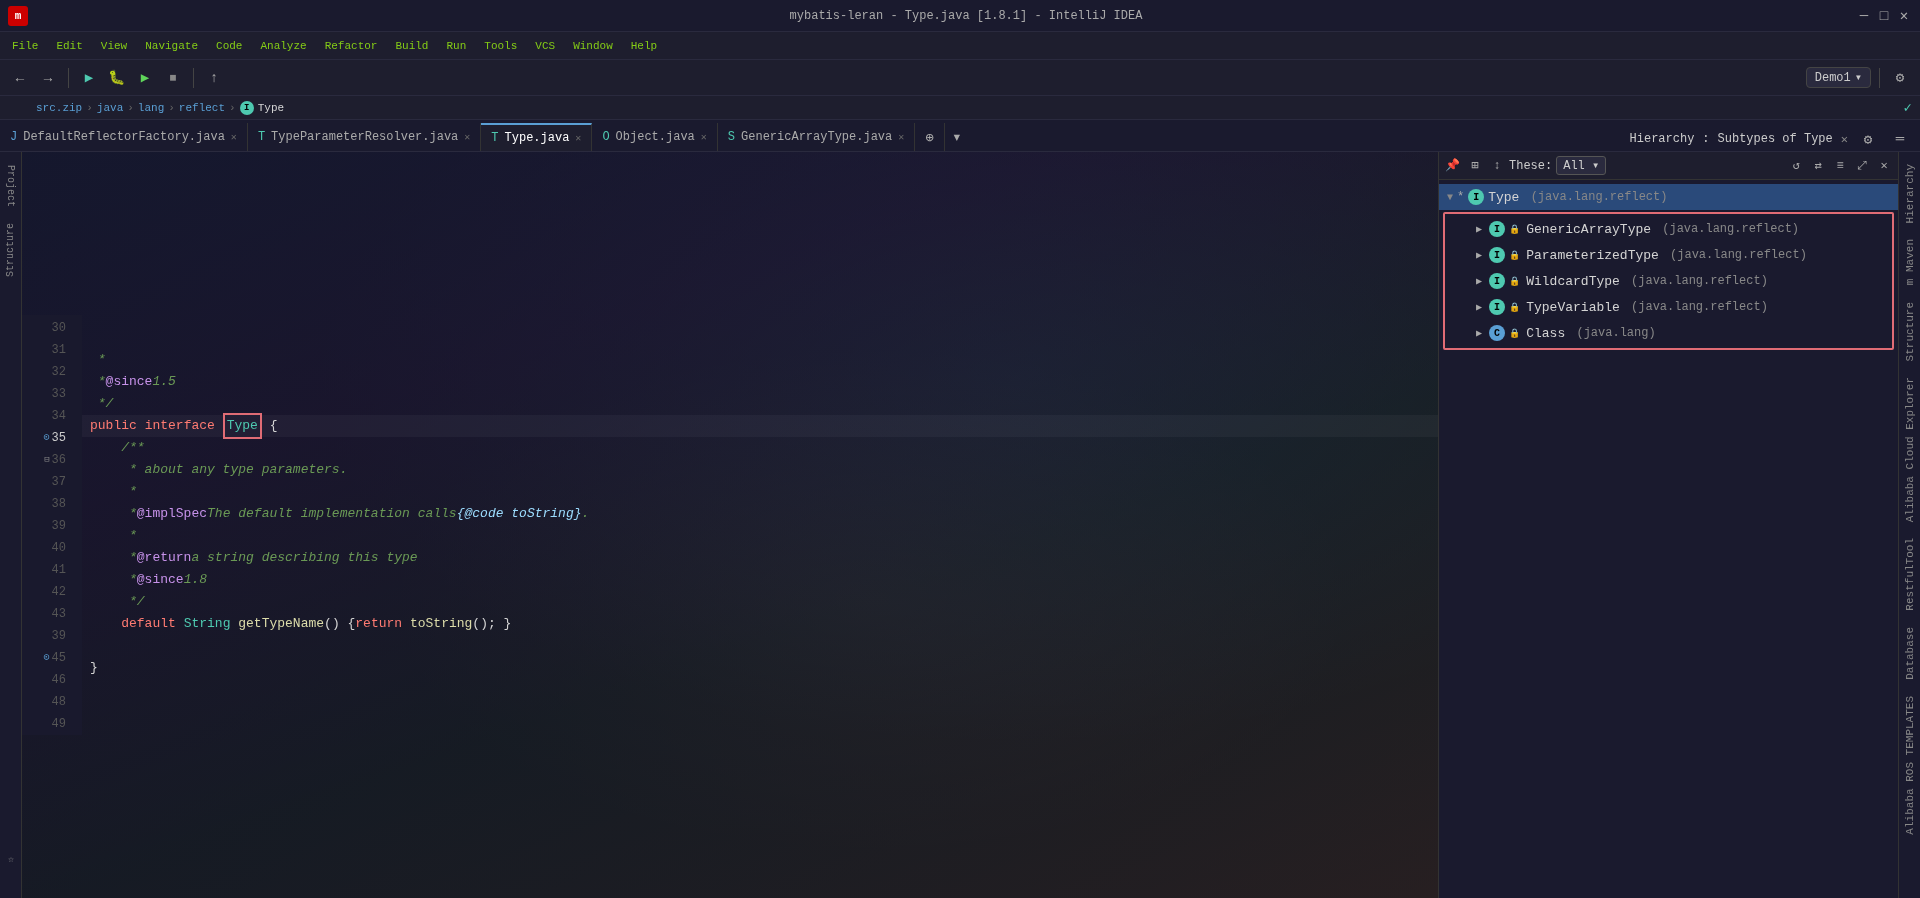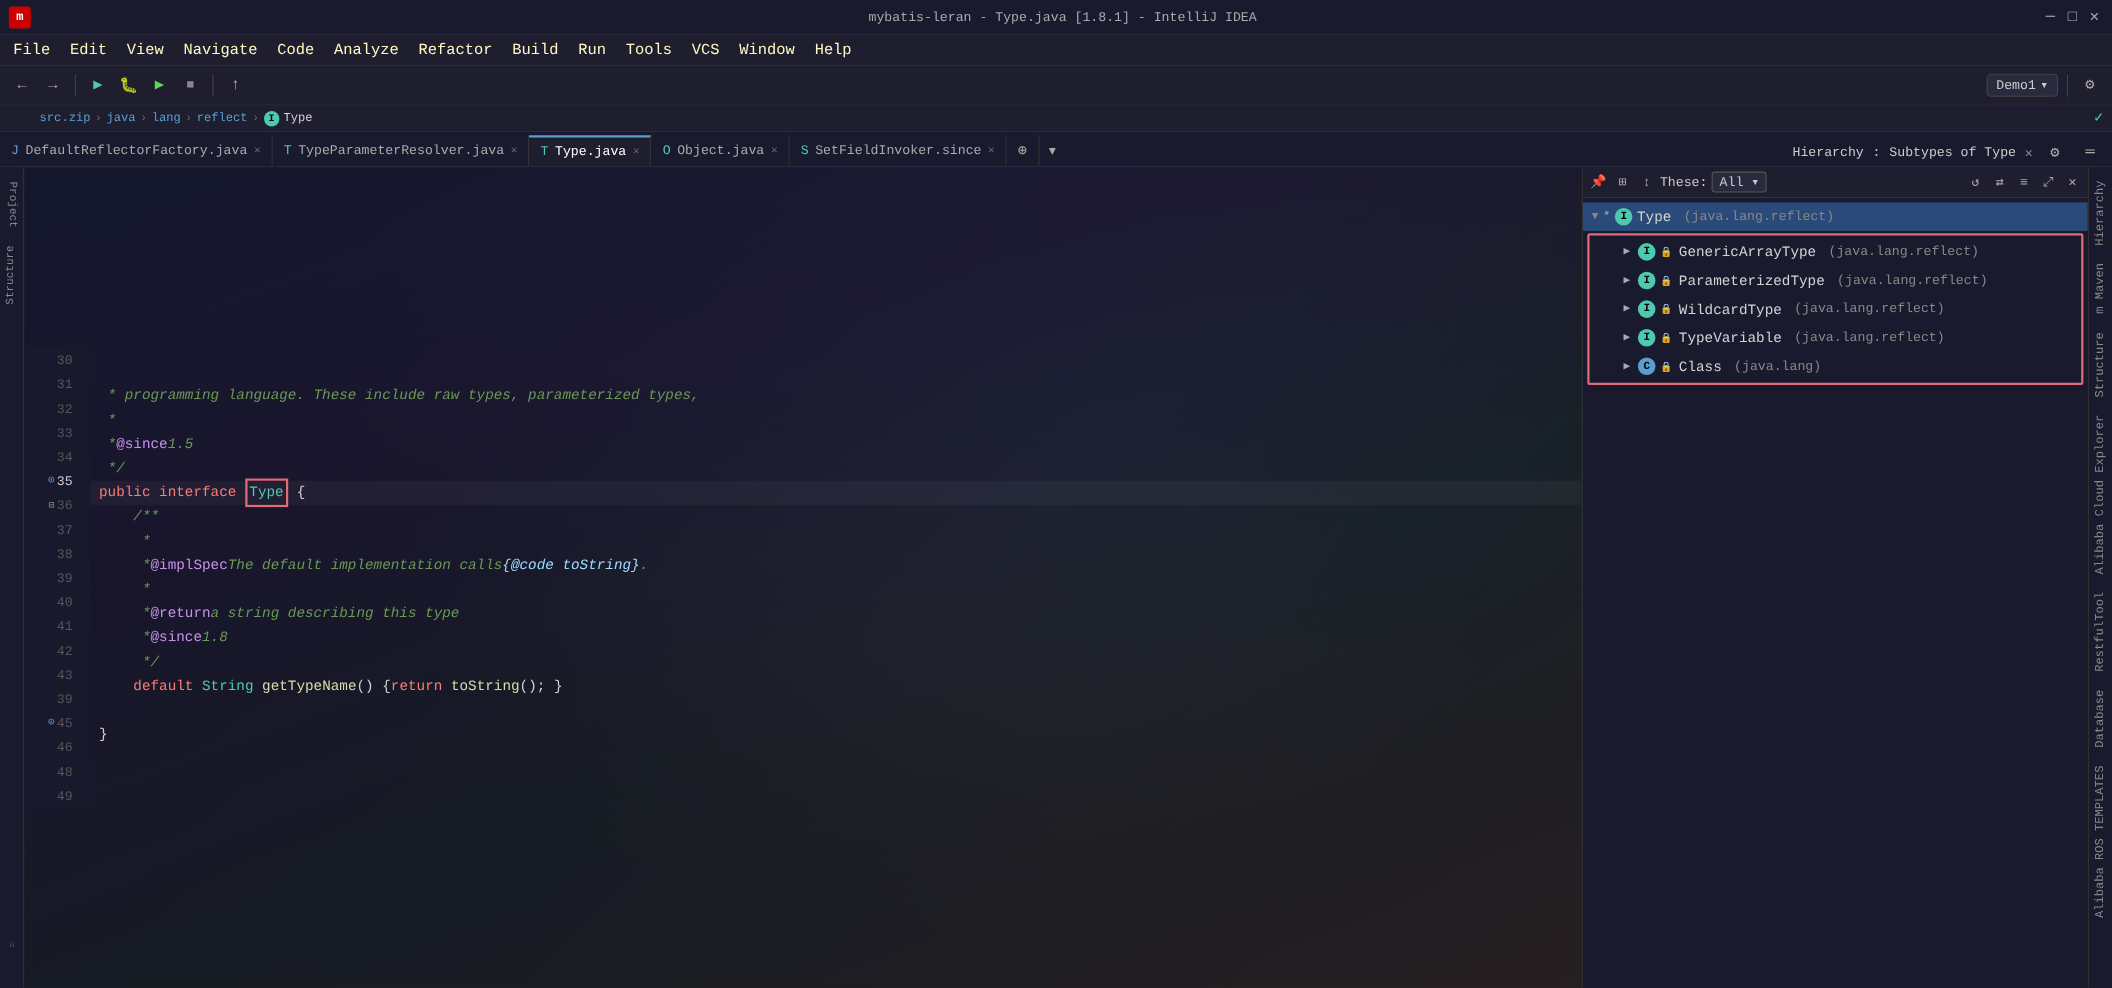--- a/index.html
+++ b/index.html
@@ -56,22 +56,22 @@
       height: 28px;
       background: #1e1e2e;
       display: flex;
       align-items: center;
       padding: 0 4px;
       border-bottom: 1px solid #2a2a3e;
       gap: 2px;
     }
     .menu-item {
       padding: 2px 8px;
-      font-size: 14px;
-      color: #fef9c3;
+      font-size: 11px;
+      color: #84cc16;
       cursor: pointer;
       border-radius: 3px;
     }
 
     
     #toolbar {
       height: 36px;
       background: #1e1e2e;
       display: flex;
       align-items: center;
@@ -485,21 +485,21 @@
     <span>Type.java</span>
     <span class="tab-close">✕</span>
   </div>
   <div class="tab">
     <span class="tab-icon" style="color:#4ec9b0;">O</span>
     <span>Object.java</span>
     <span class="tab-close">✕</span>
   </div>
   <div class="tab">
     <span class="tab-icon" style="color:#4ec9b0;">S</span>
-    <span>SetFieldInvoker.since</span>
+    <span>GenericArrayType.java</span>
     <span class="tab-close">✕</span>
   </div>
   <div class="tab">
     <span style="color:#aaa;font-size:14px;">⊕</span>
   </div>
   <div class="tab-more">▾</div>
 
   <div style="margin-left:auto;display:flex;align-items:center;gap:8px;padding:0 8px;font-size:12px;color:#ccc;">
     <span>Hierarchy</span>
     <span>:</span>
@@ -551,23 +551,20 @@
       <div class="line-num" style="display:flex;align-items:center;justify-content:flex-end;">
         <span style="color:#5a9fd4;margin-right:2px;font-size:10px;">⊙</span>45
       </div>
       <div class="line-num">46</div>
       <div class="line-num">48</div>
       <div class="line-num">49</div>
     </div>
 
     <div id="code-area">
 
-      <div class="code-line">
-        <span class="comment">&nbsp;* programming language. These include raw types, parameterized types,</span>
-      </div>
 
 
       <div class="code-line">
         <span class="comment">&nbsp;*</span>
       </div>
 
       <div class="code-line">
         <span class="comment">&nbsp;* </span>
           <span class="annotation">@since</span>
           <span class="comment"> 1.5</span>
@@ -584,20 +581,23 @@
         <span class="plain">&nbsp;</span>
         <span class="interface-name highlighted-name">Type</span>
         <span class="plain">&nbsp;{</span>
       </div>
 
       <div class="code-line">
         <span class="comment">&nbsp;&nbsp;&nbsp;&nbsp;/**</span>
       </div>
 
 
+      <div class="code-line">
+        <span class="comment">&nbsp;&nbsp;&nbsp;&nbsp;&nbsp;* about any type parameters.</span>
+      </div>
 
       <div class="code-line">
         <span class="comment">&nbsp;&nbsp;&nbsp;&nbsp;&nbsp;*</span>
       </div>
 
       <div class="code-line">
         <span class="comment">&nbsp;&nbsp;&nbsp;&nbsp;&nbsp;* </span>
           <span class="annotation">@implSpec</span>
           <span class="comment"> The default implementation calls </span>
           <span style="color:#9cdcfe;font-style:italic;">{@code toString}</span>

